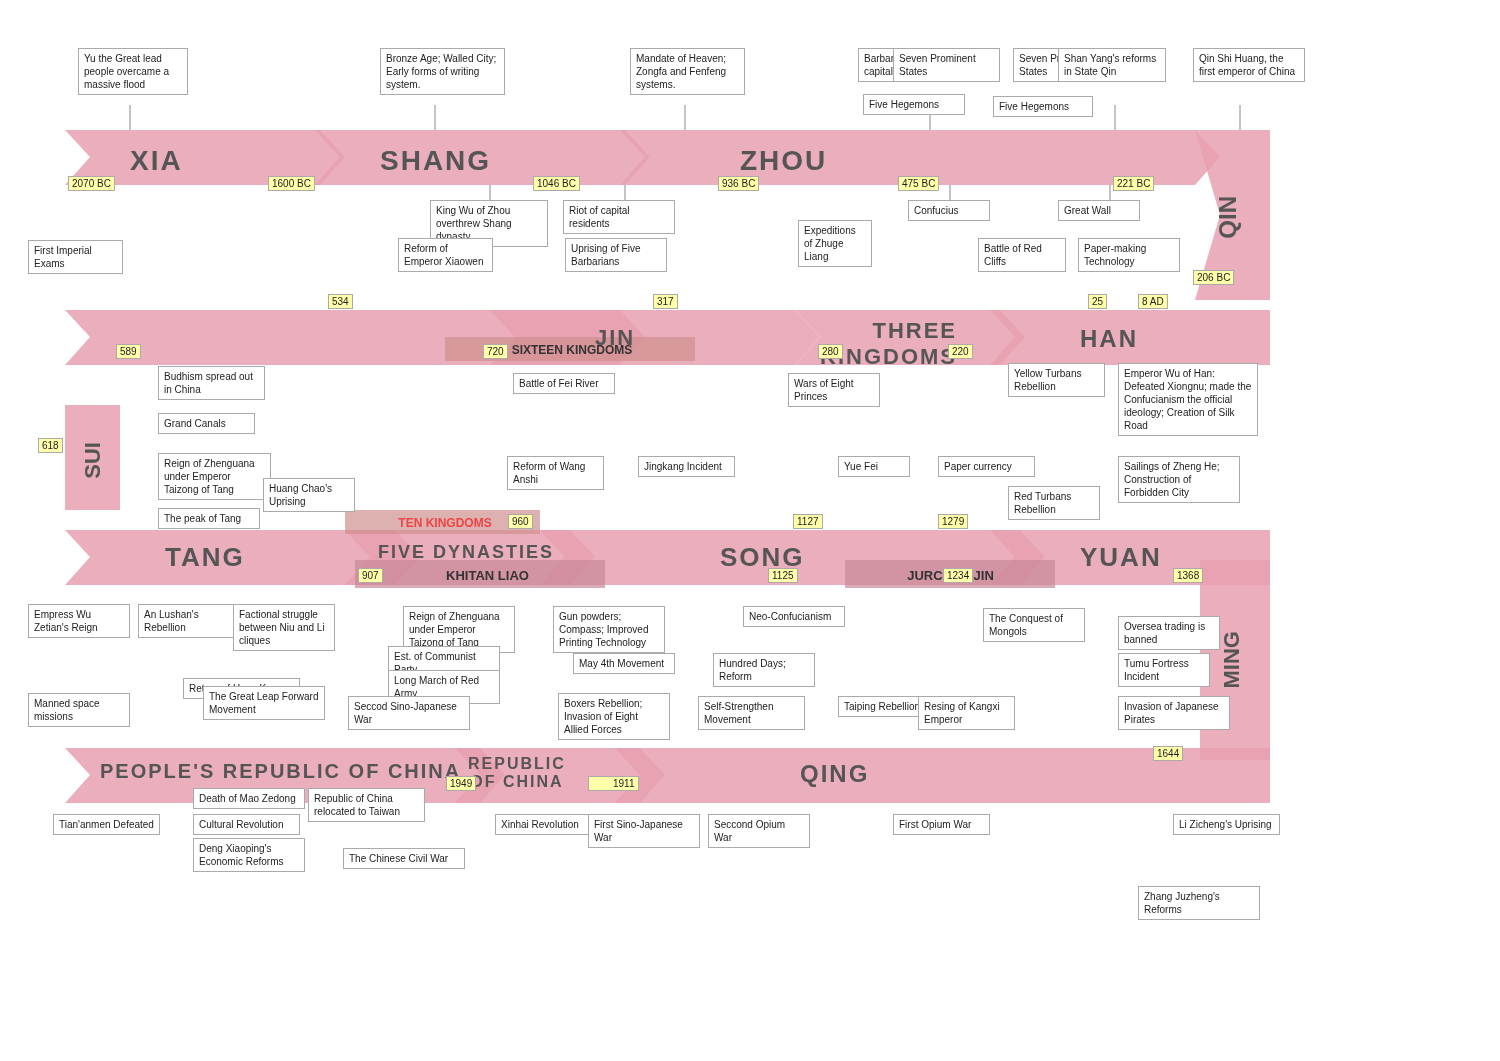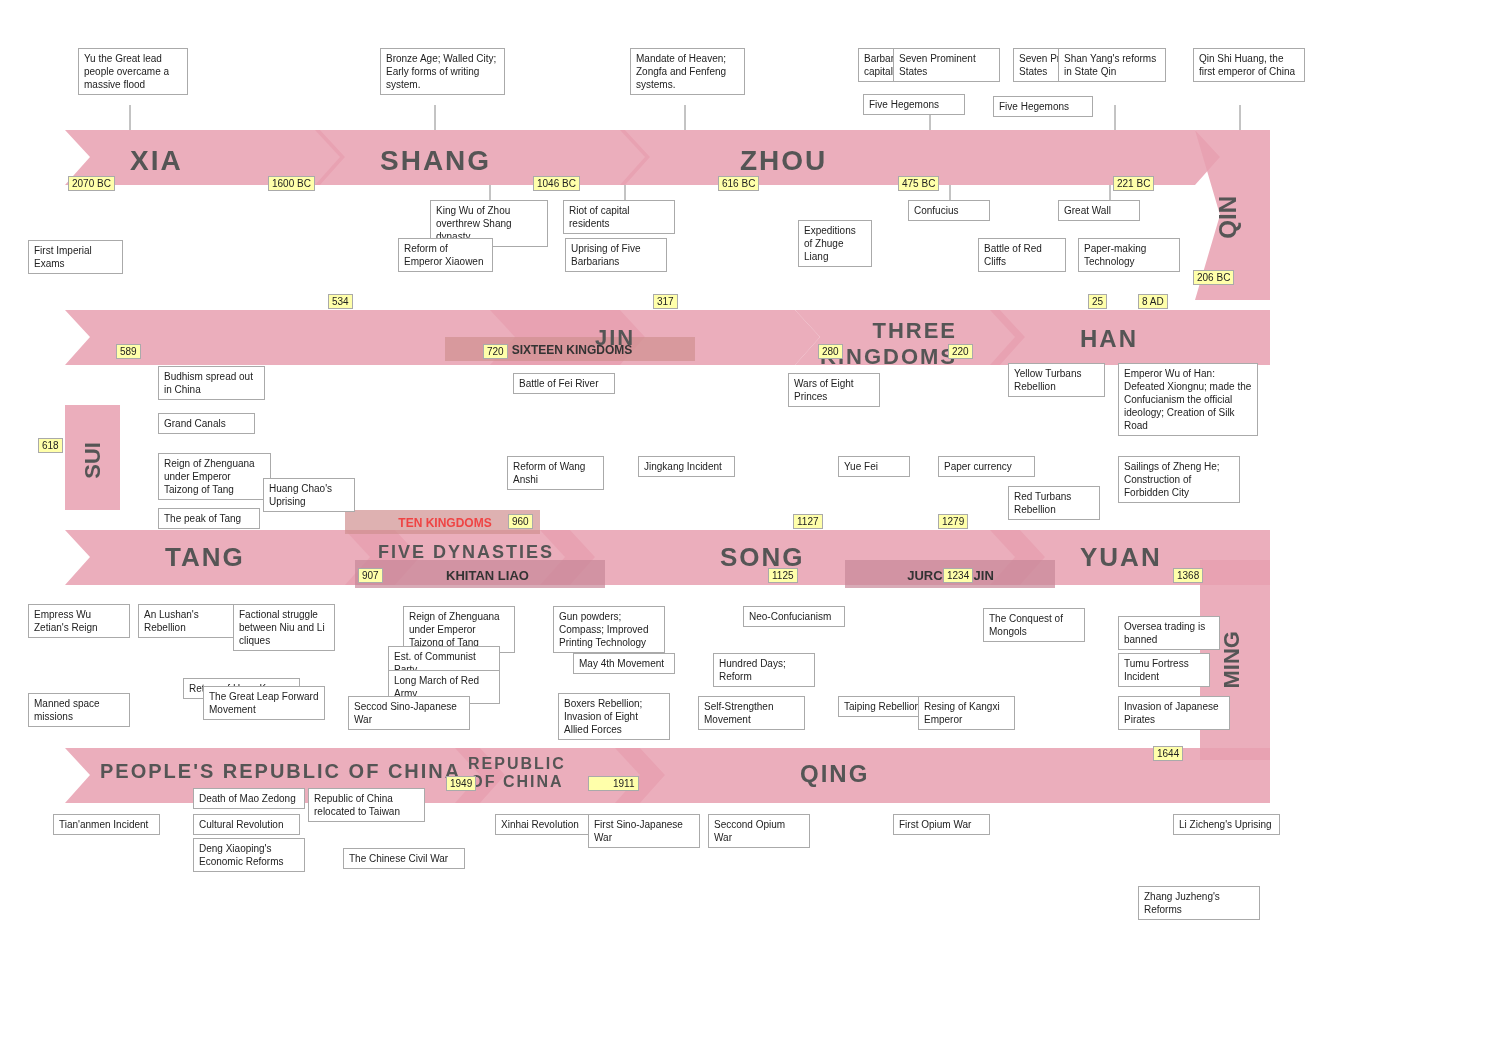--- a/index.html
+++ b/index.html
@@ -187,21 +187,21 @@
   <div style="position:absolute;left:468px;top:755px;">
     <span class="dynasty-label" style="font-size:16px;text-align:center;display:block;">REPUBLIC<br>OF CHINA</span>
   </div>
   <div style="position:absolute;left:800px;top:760px;">
     <span class="dynasty-label" style="font-size:24px;">QING</span>
   </div>
 
   <div class="date-label" style="left:68px;top:176px;">2070 BC</div>
   <div class="date-label" style="left:268px;top:176px;">1600 BC</div>
   <div class="date-label" style="left:533px;top:176px;">1046 BC</div>
-  <div class="date-label" style="left:718px;top:176px;">616 BC</div>
+  <div class="date-label" style="left:718px;top:176px;">936 BC</div>
   <div class="date-label" style="left:898px;top:176px;">475 BC</div>
   <div class="date-label" style="left:1113px;top:176px;">221 BC</div>
   <div class="date-label" style="left:1193px;top:270px;">206 BC</div>
   <div class="date-label" style="left:1138px;top:294px;">8 AD</div>
   <div class="date-label" style="left:1088px;top:294px;">25</div>
   <div class="date-label" style="left:948px;top:344px;">220</div>
   <div class="date-label" style="left:818px;top:344px;">280</div>
   <div class="date-label" style="left:653px;top:294px;">317</div>
   <div class="date-label" style="left:483px;top:344px;">720</div>
   <div class="date-label" style="left:328px;top:294px;">534</div>
@@ -278,21 +278,21 @@
   <div class="event-box" style="left:233px;top:604px;width:102px;">Factional struggle between Niu and Li cliques</div>
   <div class="event-box" style="left:183px;top:653px;width:117px;margin-top:25px;">Return of Hong Kong</div>
   <div class="event-box" style="left:203px;top:686px;width:122px;">The Great Leap Forward Movement</div>
   <div class="event-box" style="left:28px;top:693px;width:102px;">Manned space missions</div>
 
   <div class="event-box" style="left:193px;top:788px;width:112px;">Death of Mao Zedong</div>
   <div class="event-box" style="left:193px;top:814px;width:107px;">Cultural Revolution</div>
   <div class="event-box" style="left:193px;top:838px;width:112px;">Deng Xiaoping's Economic Reforms</div>
   <div class="event-box" style="left:308px;top:788px;width:117px;">Republic of China relocated to Taiwan</div>
   <div class="event-box" style="left:343px;top:848px;width:122px;">The Chinese Civil War</div>
-  <div class="event-box" style="left:53px;top:814px;width:107px;">Tian'anmen Incident</div>
+  <div class="event-box" style="left:53px;top:814px;width:107px;">Tian'anmen Defeated</div>
   <div class="event-box" style="left:495px;top:814px;width:97px;">Xinhai Revolution</div>
   <div class="event-box" style="left:588px;top:814px;width:112px;">First Sino-Japanese War</div>
   <div class="event-box" style="left:708px;top:814px;width:102px;">Seccond Opium War</div>
   <div class="event-box" style="left:893px;top:814px;width:97px;">First Opium War</div>
   <div class="event-box" style="left:1173px;top:814px;width:107px;">Li Zicheng's Uprising</div>
   <div class="event-box" style="left:1138px;top:886px;width:122px;">Zhang Juzheng's Reforms</div>
 
   <div class="event-box" style="left:893px;top:48px;width:107px;">Seven Prominent States</div>
   <div class="event-box" style="left:863px;top:94px;width:102px;">Five Hegemons</div>
 

